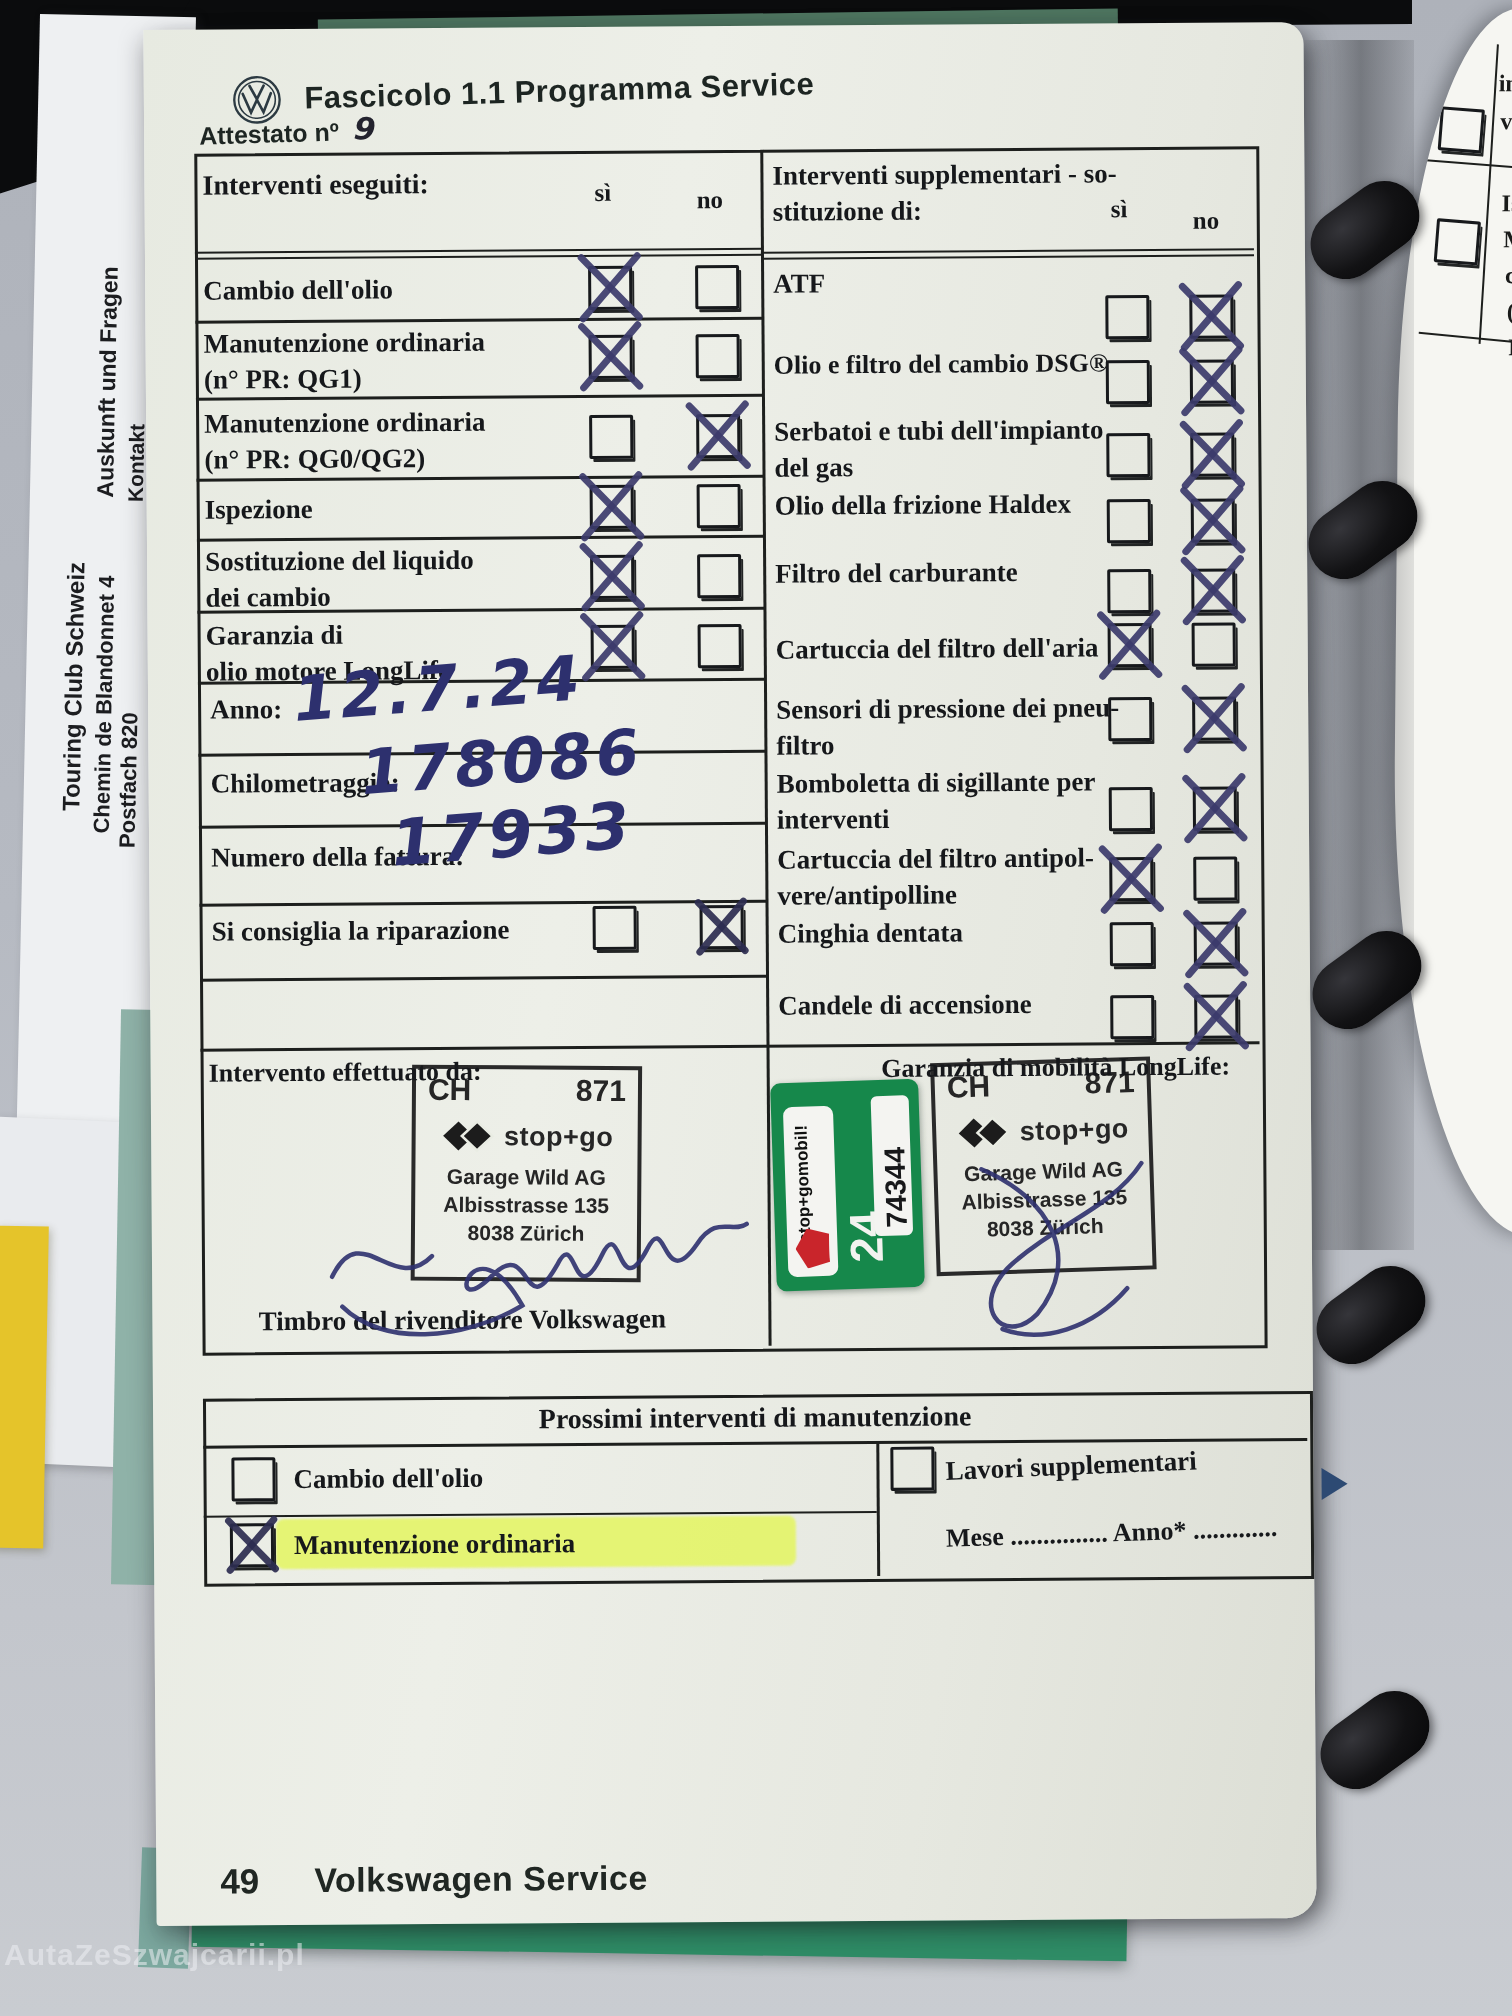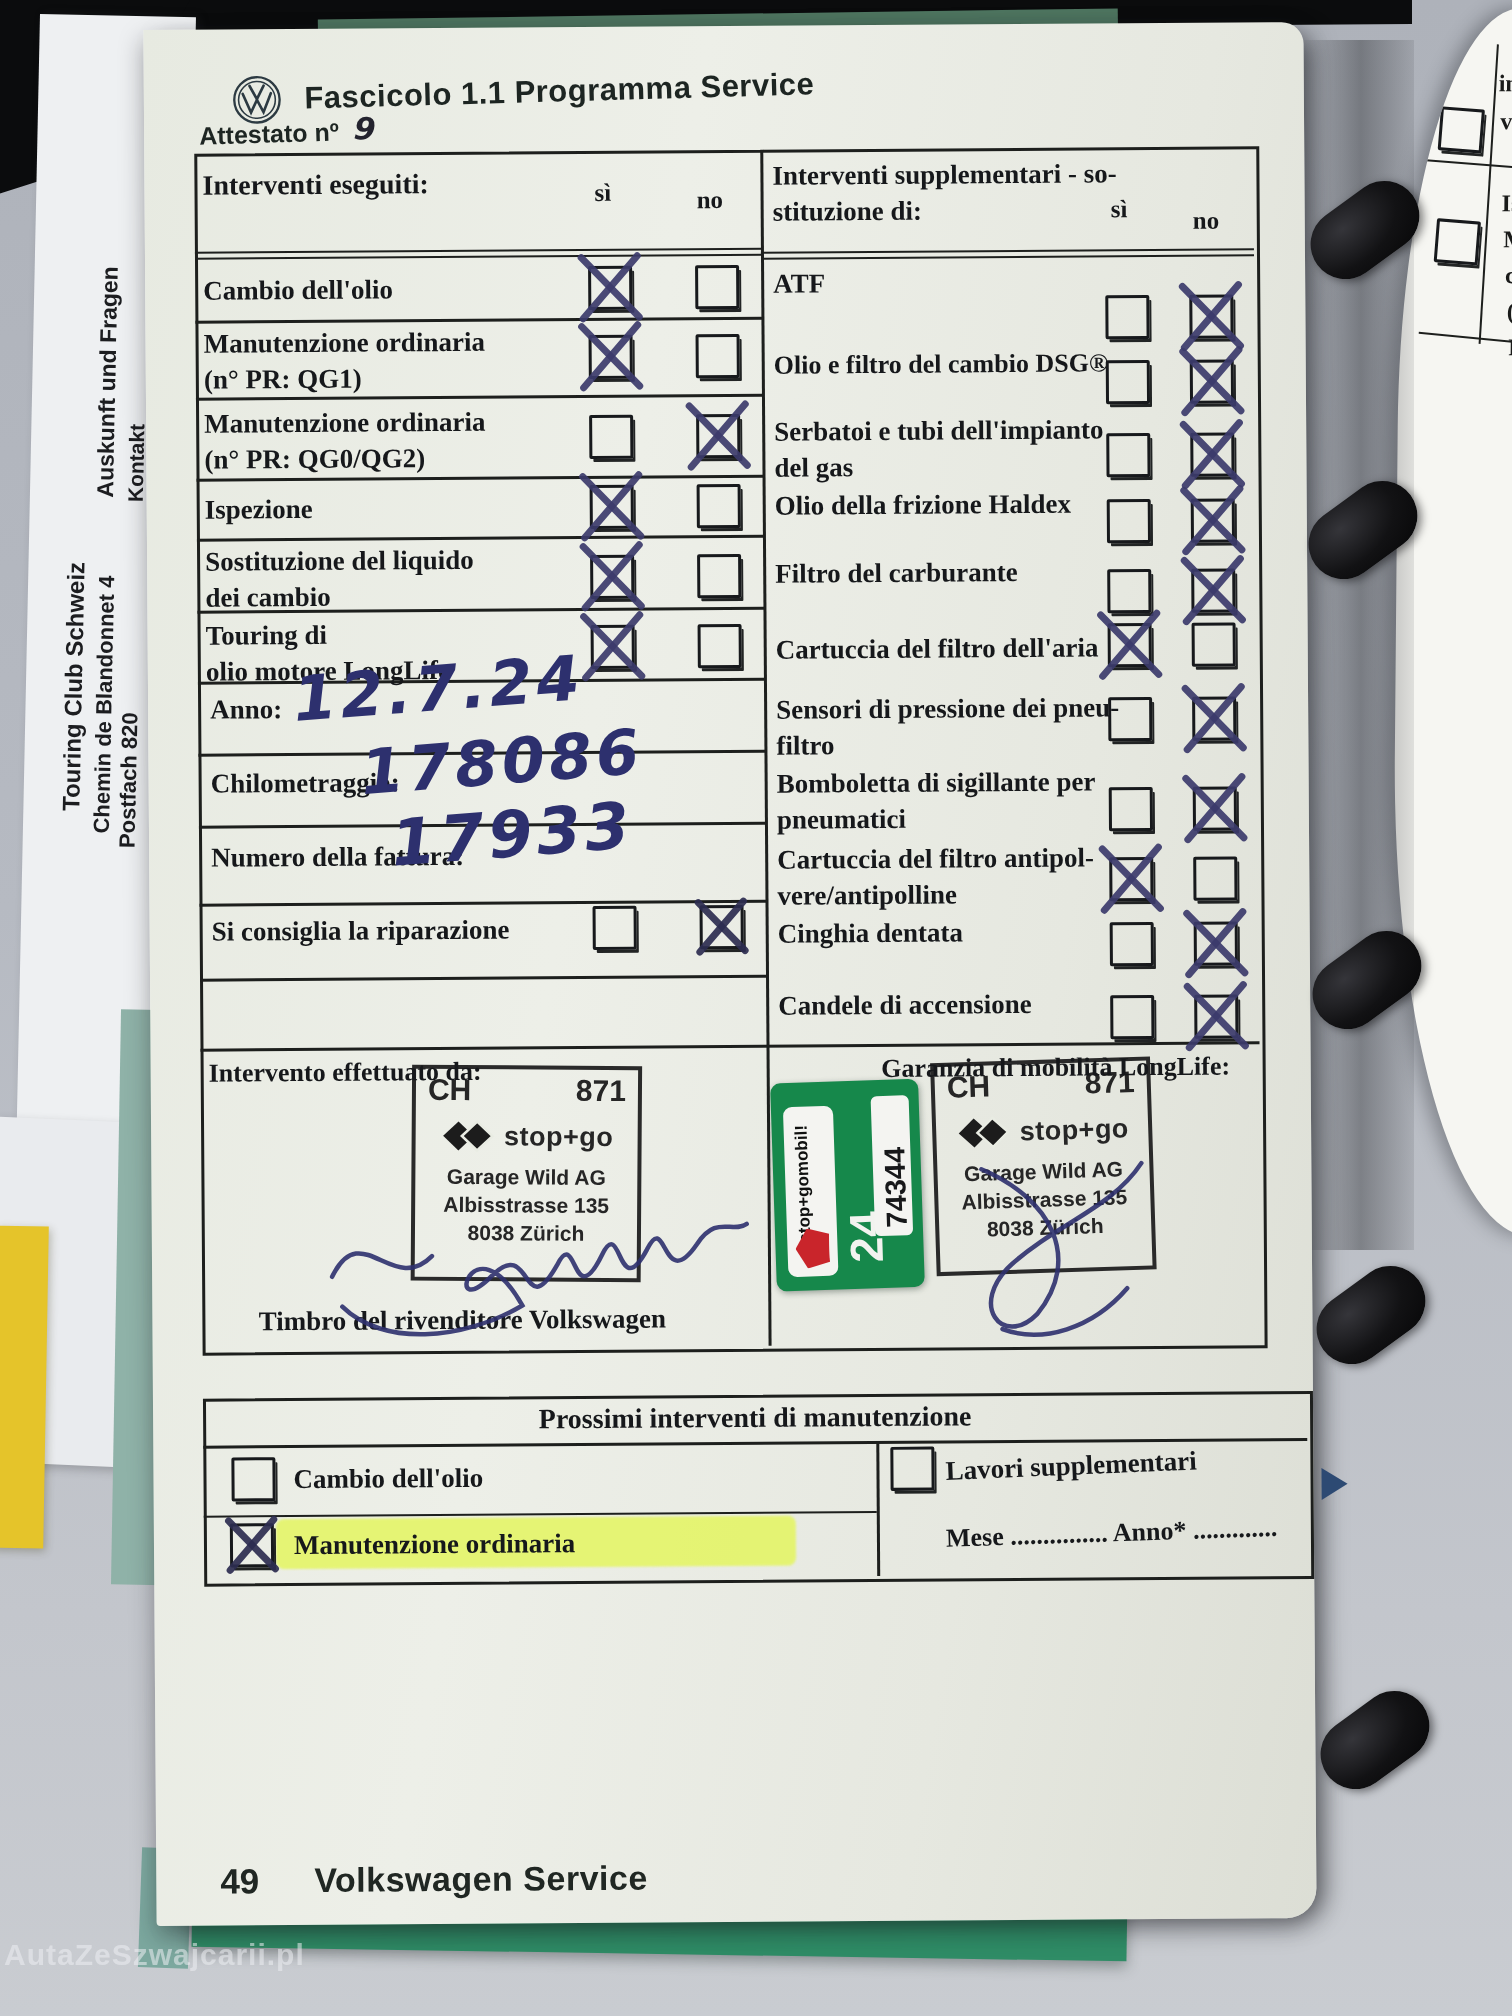--- a/index.html
+++ b/index.html
@@ -150,21 +150,21 @@
 
     <div class="lab" style="left:58px;top:138px;font-size:28px;">Interventi eseguiti:</div>
     <div class="shead" style="left:450px;top:152px;">sì</div>
     <div class="shead" style="left:552px;top:160px;">no</div>
 
     <div class="lab" style="left:58px;top:243px;">Cambio dell'olio</div>
     <div class="lab" style="left:58px;top:296px;"><span>Manutenzione ordinaria</span><br><span>(n° PR: QG1)</span></div>
     <div class="lab" style="left:58px;top:376px;"><span>Manutenzione ordinaria</span><br><span>(n° PR: QG0/QG2)</span></div>
     <div class="lab" style="left:58px;top:462px;">Ispezione</div>
     <div class="lab" style="left:58px;top:514px;"><span>Sostituzione del liquido</span><br><span>dei cambio</span></div>
-    <div class="lab" style="left:58px;top:588px;"><span>Touring di</span><br><span>olio motore LongLife</span></div>
+    <div class="lab" style="left:58px;top:588px;"><span>Garanzia di</span><br><span>olio motore LongLife</span></div>
 
     <div class="cb checked" style="left:443px;top:239px;">
         <span class="xmk"></span>
       </div>
     <div class="cb" style="left:550px;top:239px;"></div>
     <div class="cb checked" style="left:443px;top:308px;">
         <span class="xmk"></span>
       </div>
     <div class="cb" style="left:550px;top:308px;"></div>
     <div class="cb" style="left:443px;top:388px;"></div>
@@ -201,21 +201,21 @@
     <div class="shead" style="left:966px;top:172px;">sì</div>
     <div class="shead" style="left:1048px;top:184px;">no</div>
 
     <div class="lab" style="left:628px;top:240px;">ATF</div>
     <div class="lab" style="left:628px;top:322px;font-size:26px;">Olio e filtro del cambio DSG®</div>
     <div class="lab" style="left:628px;top:388px;"><span>Serbatoi e tubi dell'impianto</span><br><span>del gas</span></div>
     <div class="lab" style="left:628px;top:462px;">Olio della frizione Haldex</div>
     <div class="lab" style="left:628px;top:530px;">Filtro del carburante</div>
     <div class="lab" style="left:628px;top:606px;">Cartuccia del filtro dell'aria</div>
     <div class="lab" style="left:628px;top:666px;"><span>Sensori di pressione dei pneu-</span><br><span>filtro</span></div>
-    <div class="lab" style="left:628px;top:740px;"><span>Bomboletta di sigillante per</span><br><span>pneumatici</span></div>
+    <div class="lab" style="left:628px;top:740px;"><span>Bomboletta di sigillante per</span><br><span>interventi</span></div>
     <div class="lab" style="left:628px;top:816px;"><span>Cartuccia del filtro antipol-</span><br><span>vere/antipolline</span></div>
     <div class="lab" style="left:628px;top:890px;">Cinghia dentata</div>
     <div class="lab" style="left:628px;top:962px;">Candele di accensione</div>
 
     <div class="cb" style="left:960px;top:272px;"></div>
     <div class="cb checked" style="left:1044px;top:272px;">
         <span class="xmk"></span>
       </div>
     <div class="cb" style="left:960px;top:337px;"></div>
     <div class="cb checked" style="left:1044px;top:337px;">

